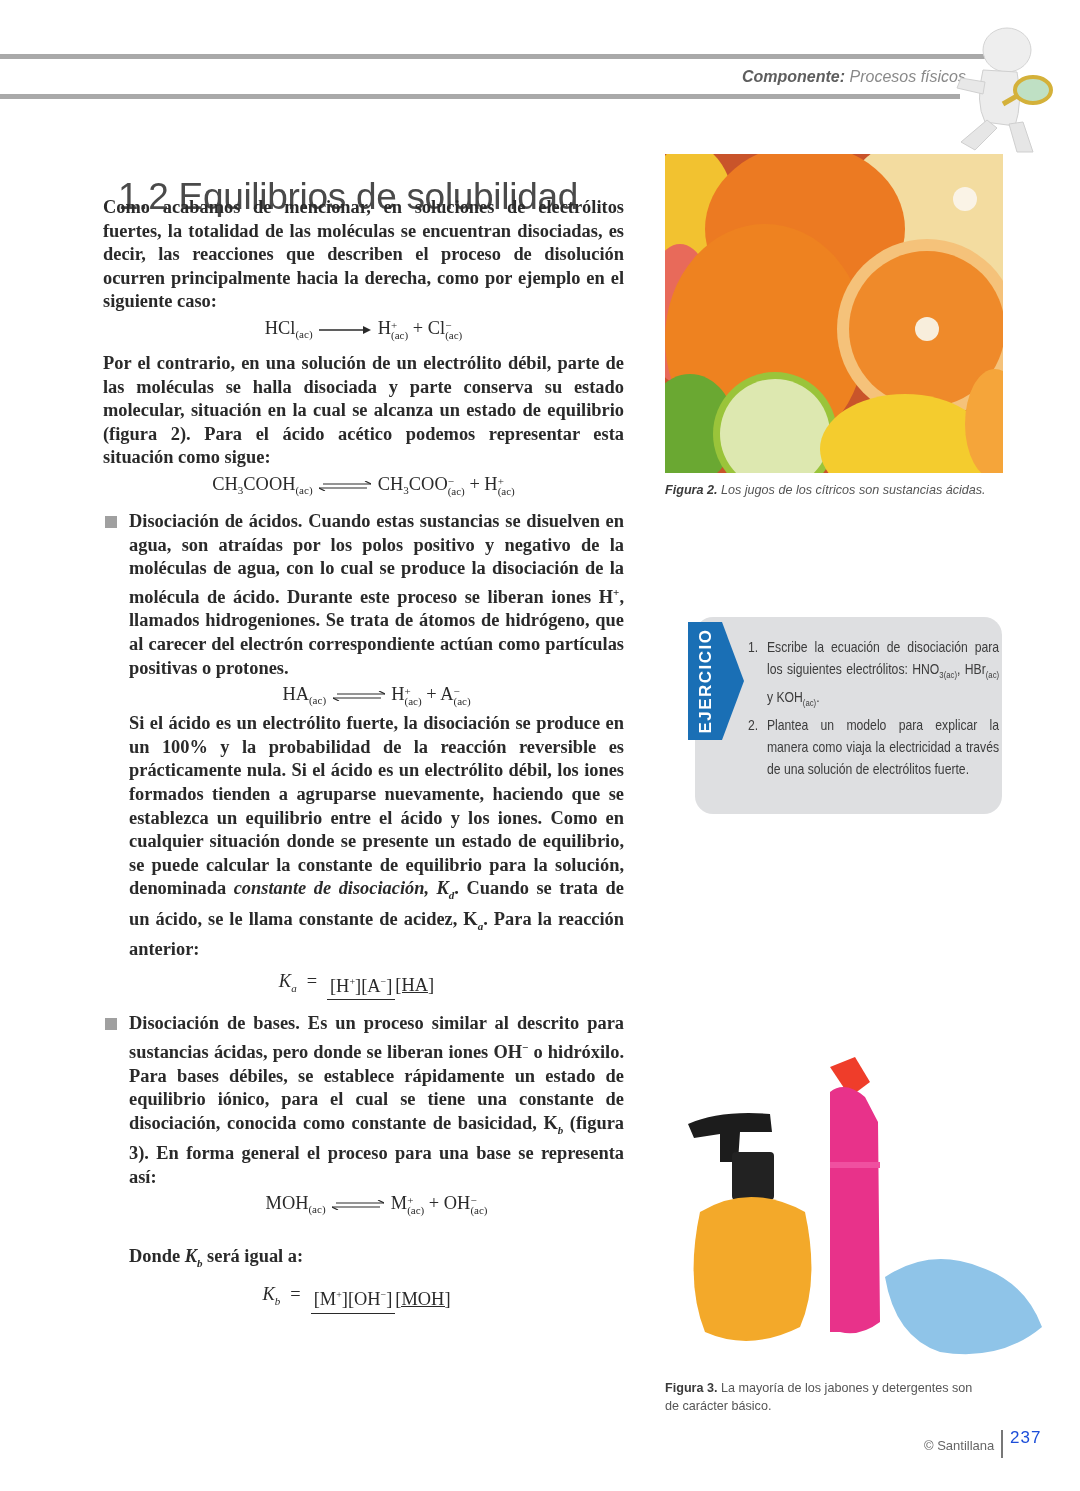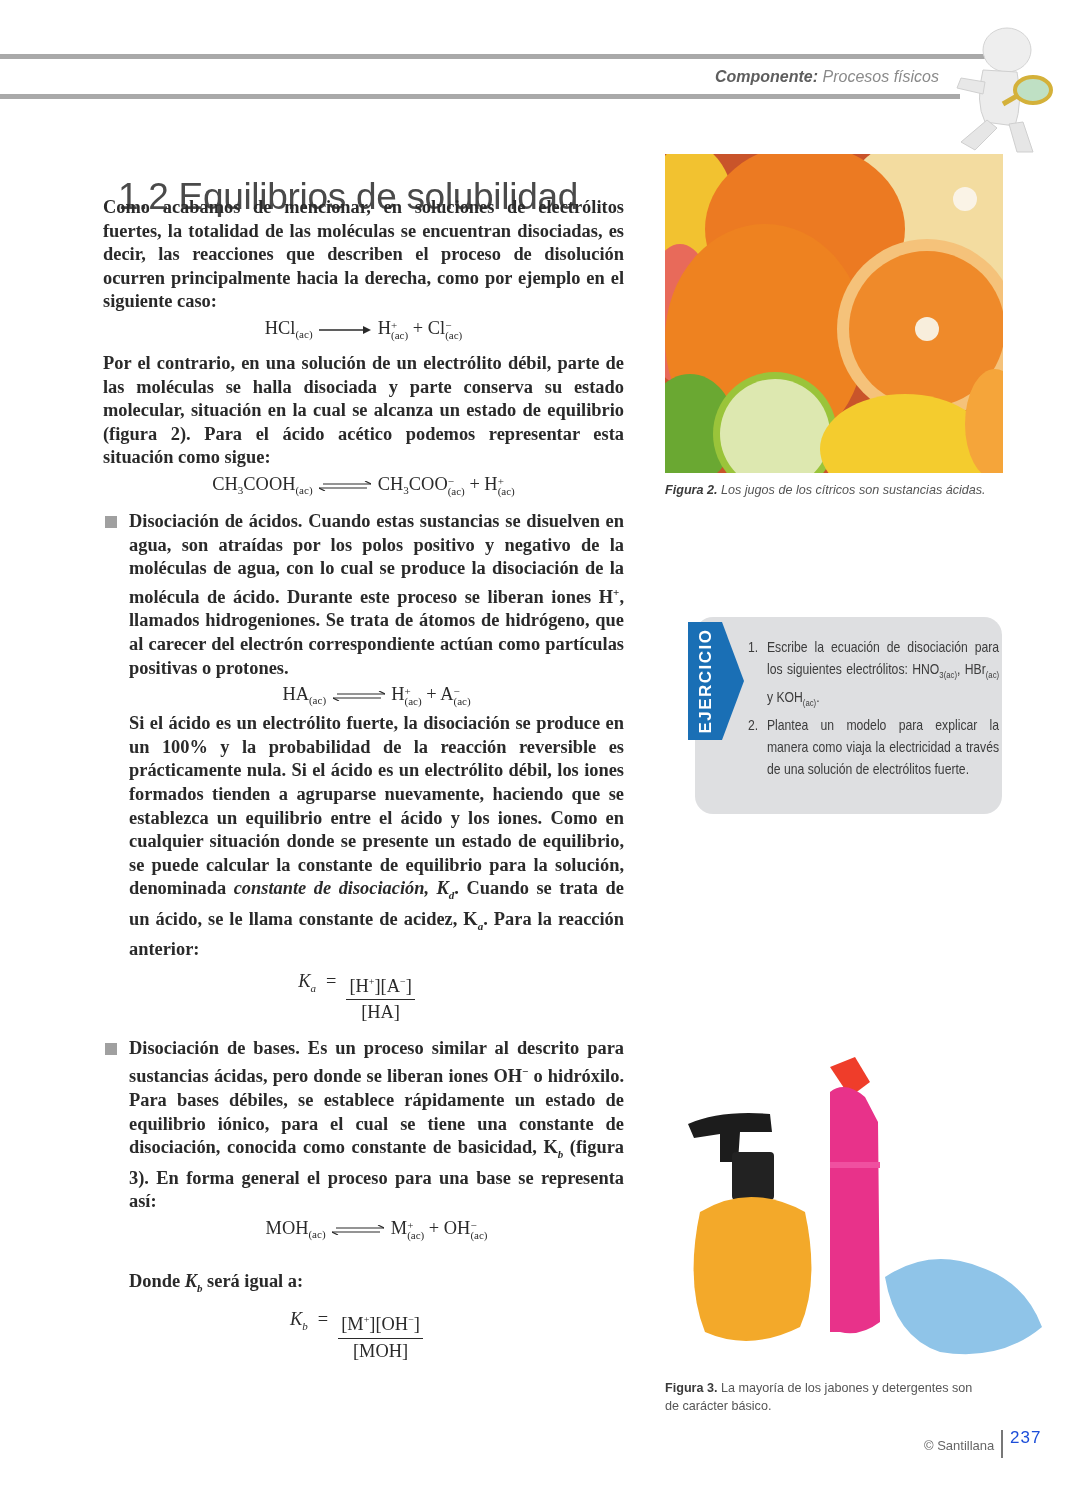--- a/index.html
+++ b/index.html
@@ -1,21 +1,21 @@
 <!DOCTYPE html>
 <html><head>
 <meta charset="utf-8">
 <style>
   html, body { margin: 0; padding: 0; background: #ffffff; }
   body { width: 1080px; height: 1491px; position: relative; overflow: hidden;
          font-family: "Liberation Serif", "DejaVu Serif", serif; color: #2a2a2a; }
   .rule { position: absolute; left: 0; background: #a9a9a9; height: 5px; }
   .rule.top { top: 54px; width: 1000px; }
   .rule.bottom { top: 94px; width: 960px; }
-  .component { position: absolute; top: 68px; right: 141px; font-family: "Liberation Sans", sans-serif;
+  .component { position: absolute; top: 68px; right: 114px; font-family: "Liberation Sans", sans-serif;
                font-size: 16px; color: #6c6c6c; font-style: italic; }
   .component b { color: #5e5e5e; font-weight: bold; }
   .component span.val { color: #8a8a8a; }
   .mascot { position: absolute; top: 22px; left: 905px; width: 160px; height: 140px; }
 
   .title { position: absolute; left: 104px; top: 162px; font-family: Liberation Sans, sans-serif;
            font-size: 37px; color: #4a4a4a; font-weight: normal; margin: 14px; letter-spacing: -0.3px; }
 
   .col { position: absolute; left: 103px; top: 196px; width: 521px; font-size: 18.4px; line-height: 23.6px; }
   .col p { margin: 0; text-align: justify; font-weight: bold; }
@@ -28,23 +28,23 @@
   .arrow svg { position: absolute; top: 0; left: 0; }
 
   .bullet-block { position: relative; padding-left: 26px; margin-top: 8px; }
   .bullet { position: absolute; left: 2px; top: 6px; width: 12px; height: 12px; background: #a0a0a0; }
   .bullet-block p.indent { margin-top: 6px; }
 
   .frac { display: inline-flex; font-size: 18.4px; }
   .frac .lhs { font-style: italic; margin-right: 10px; }
   .frac .lhs sub { font-size: 11px; }
   .frac .eqsign { margin-right: 10px; }
-  .frac .fr { display: inline-flex; flex-direction: column; align-items: center; }
+  .frac .fr { display: inline-flex; flex-direction: row; align-items: center; }
   .frac .num { border-bottom: 1.5px solid #2a2a2a; padding: 0 3px 1px 3px; }
-  .frac .den { padding-top: 1px; }
+  .frac .den { padding-top: 1px; text-decoration: underline; }
   .frac sup { font-size: 10px; }
 
   .fig2 { position: absolute; left: 665px; top: 154px; width: 338px; height: 319px; overflow: hidden; }
   .caption { position: absolute; font-family: "Liberation Sans", "DejaVu Sans", sans-serif; font-size: 12.6px;
              color: #555555; line-height: 18px; }
   .caption b { color: #3a3a3a; }
   .cap2 { left: 665px; top: 481px; font-style: italic; }
   .cap3 { left: 665px; top: 1379px; width: 320px; }
 
   .exercise { position: absolute; left: 695px; top: 617px; width: 307px; height: 197px; background: #dedfe1;

